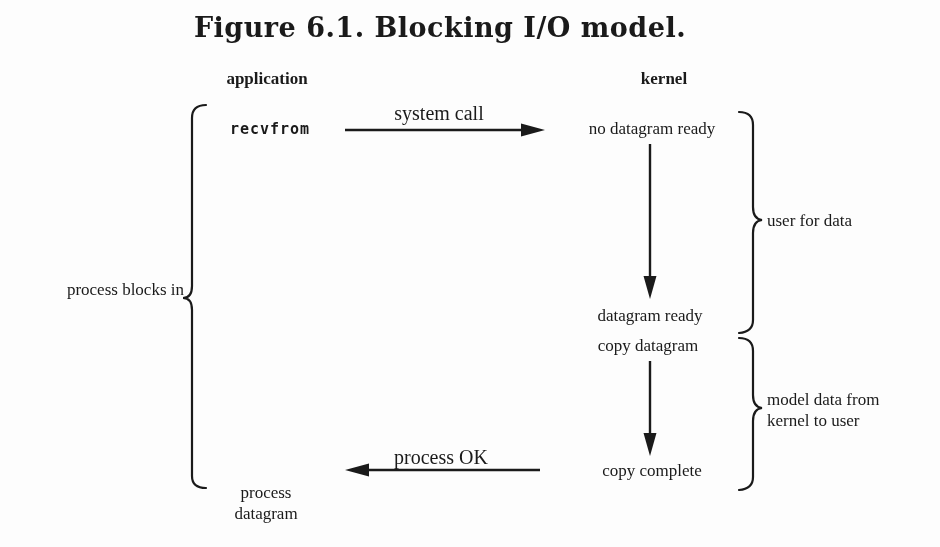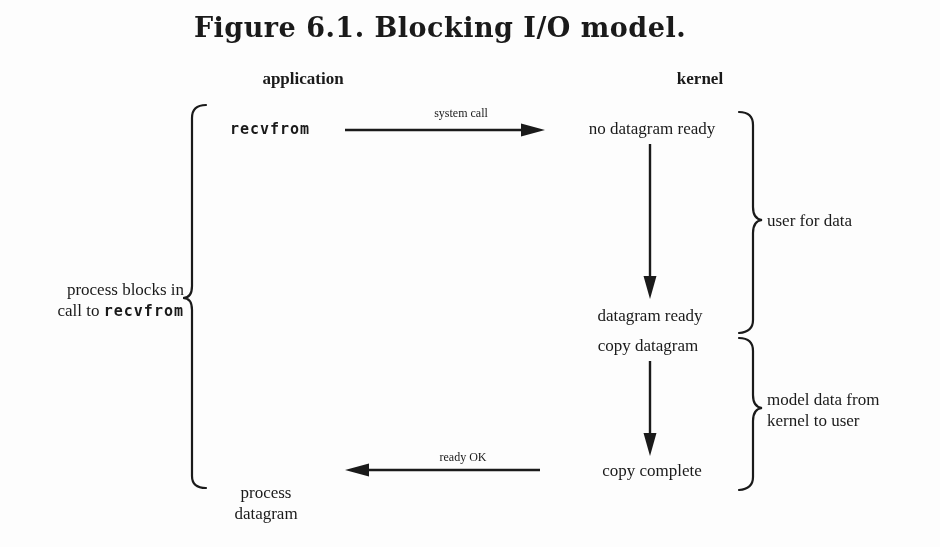--- a/index.html
+++ b/index.html
@@ -27,28 +27,28 @@
     letter-spacing: 0.5px;
     white-space: nowrap;
   }
   .lbl {
     position: absolute;
     font-size: 17px;
     line-height: 21px;
     white-space: nowrap;
   }
   .centered { transform: translateX(-50%); text-align: center; }
-  .hdr { font-weight: bold; margin-left: 36px; }
+  .hdr { font-weight: bold; }
   .mono {
     font-family: "DejaVu Sans Mono", monospace;
     font-weight: bold;
     font-size: 15px;
     letter-spacing: 1px;
   }
-  .arrow-label { font-size: 12px; margin-left: 22px; }
+  .arrow-label { font-size: 20px; }
   .right-align { text-align: right; }
   svg.strokes {
     position: absolute;
     left: 0; top: 0;
     width: 940px; height: 547px;
   }
   svg.strokes path.brace {
     fill: none;
     stroke: #1a1a1a;
     stroke-width: 2.2;
@@ -97,29 +97,26 @@
     <div>process</div>
     <div>datagram</div>
   </div>
 
   <div class="lbl centered" style="left:652px; top:118px;">no datagram ready</div>
   <div class="lbl centered" style="left:650px; top:305px;">datagram ready</div>
   <div class="lbl centered" style="left:648px; top:335px;">copy datagram</div>
   <div class="lbl centered" style="left:652px; top:460px;">copy complete</div>
 
   <div class="lbl centered arrow-label" style="left:439px; top:103px;">system call</div>
-  <div class="lbl centered arrow-label" style="left:441px; top:447px;">ready OK</div>
+  <div class="lbl centered arrow-label" style="left:441px; top:447px;">process OK</div>
 
   <div class="lbl" style="left:767px; top:210px;">user for data</div>
 
   <div class="lbl" style="left:767px; top:389px;">
     <div>model data from</div>
     <div>kernel to user</div>
   </div>
 
   <div class="lbl right-align" style="right:756px; top:279px;">
     <div>process blocks in</div>
-    <div>
-      <span>call to </span><span class="mono">recvfrom</span>
-    </div>
   </div>
 
 </div>
 
 </body></html>

